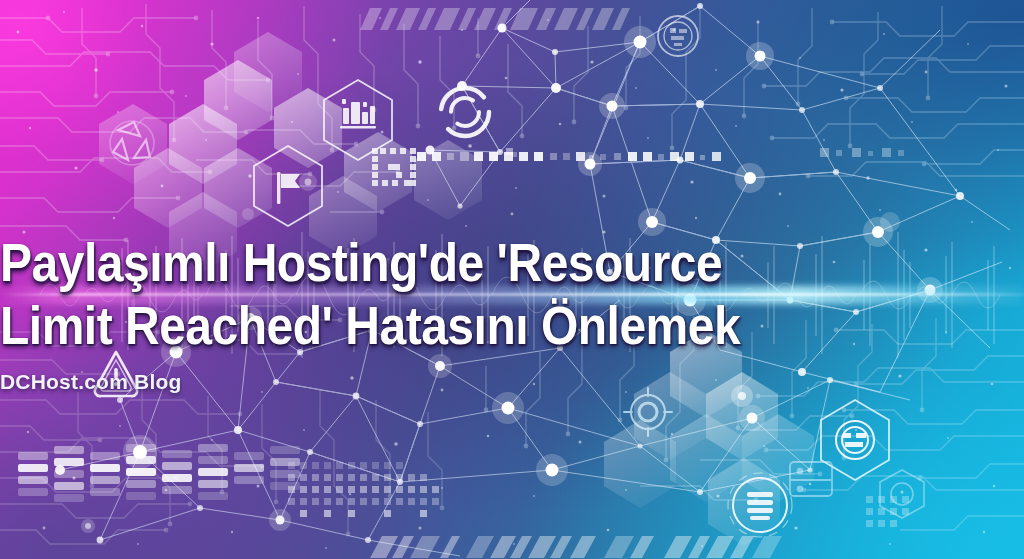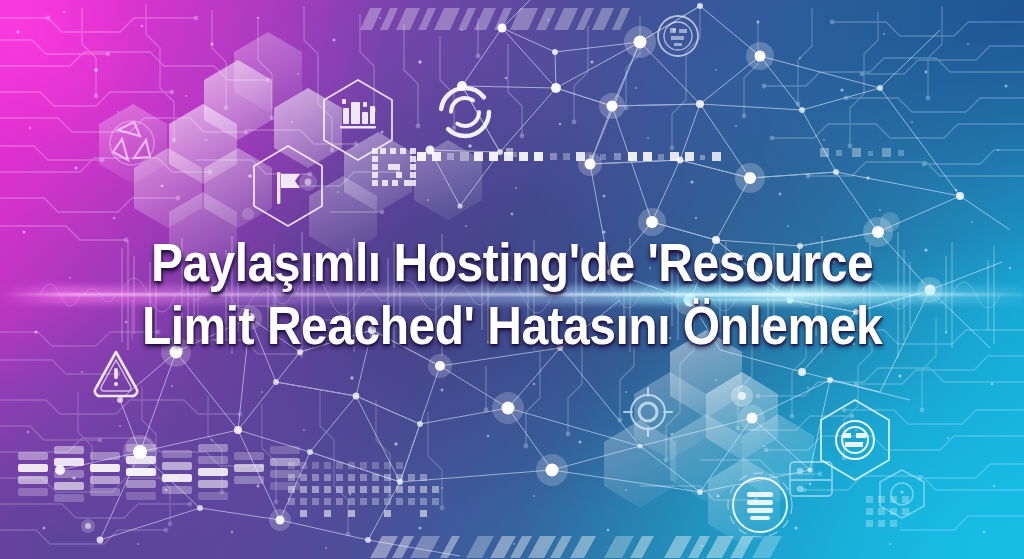--- a/index.html
+++ b/index.html
@@ -93,21 +93,21 @@
       rgba(210,245,255,0.55) 92%,
       rgba(200,240,255,0.15) 100%);
     filter: blur(1.1px);
   }
 
   
   #textblock {
     position: absolute;
     left: 0; right: 0;
     top: 232px;
-    text-align: center;
+    text-align: left;
     z-index: 40;
   }
   #title {
     margin: 0;
     color: #ffffff;
     font-family: "Liberation Sans", sans-serif;
     font-weight: 700;
     font-size: 48px;
     line-height: 56px;
     letter-spacing: -0.5px;
@@ -1063,15 +1063,16 @@
       </g>
     </g>
   </svg>
 
   <div id="beam"></div>
   <div id="beam-core"></div>
 
   <div id="textblock">
     <h1 id="title">Paylaşımlı Hosting'de 'Resource
 Limit Reached' Hatasını Önlemek</h1>
+    <p id="subtitle">DCHost.com Blog</p>
   </div>
 
 </div>
 
 </body></html>

